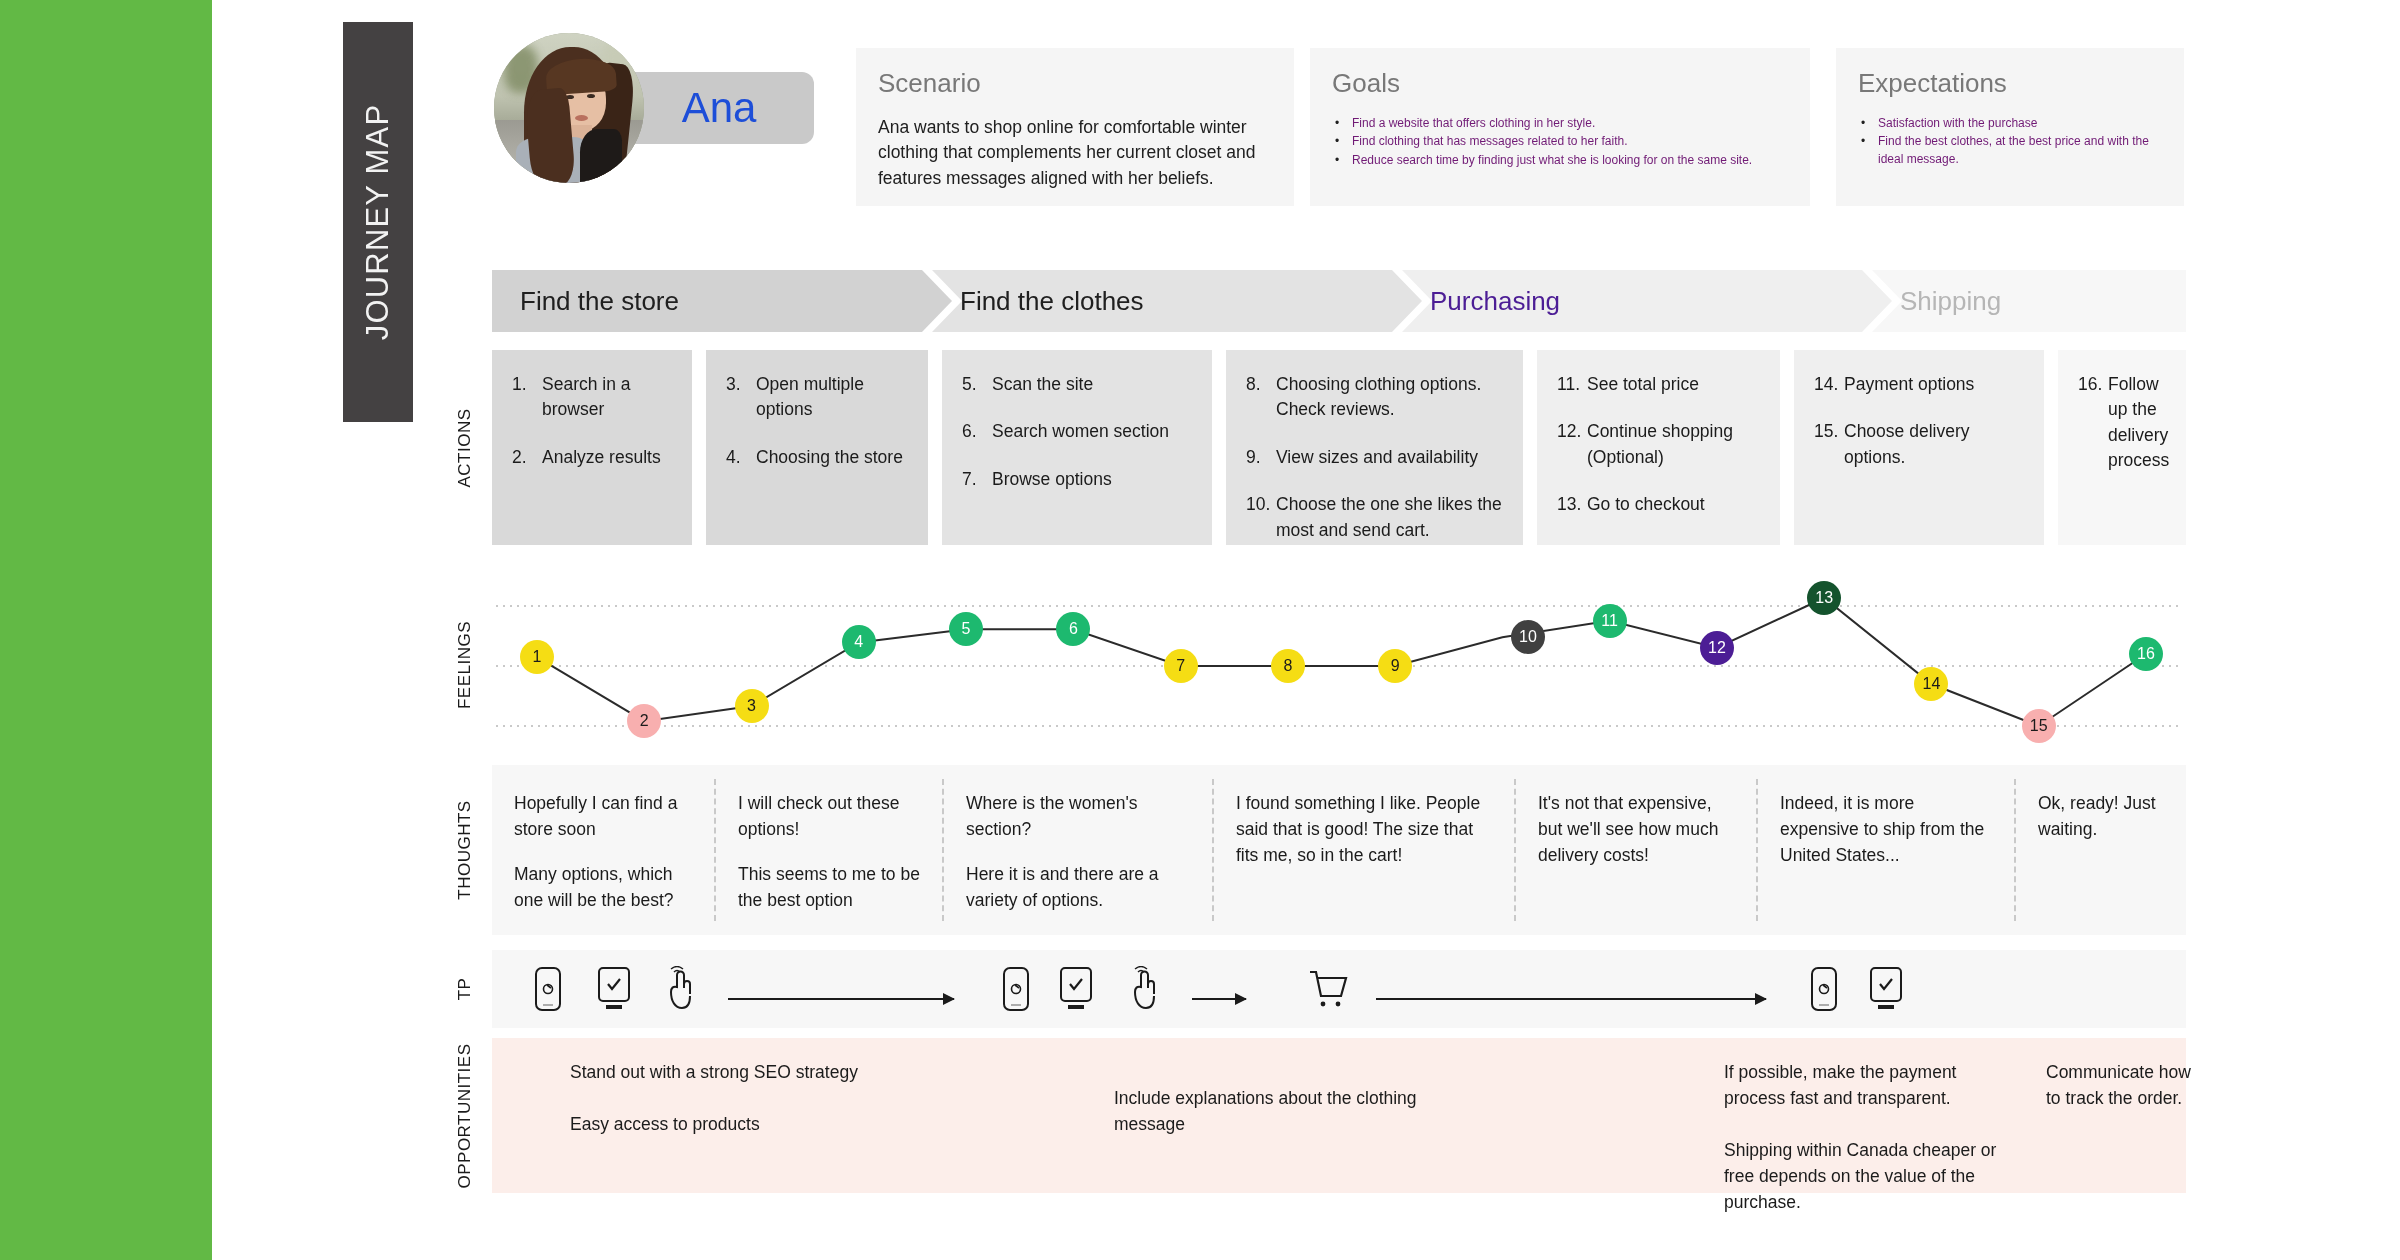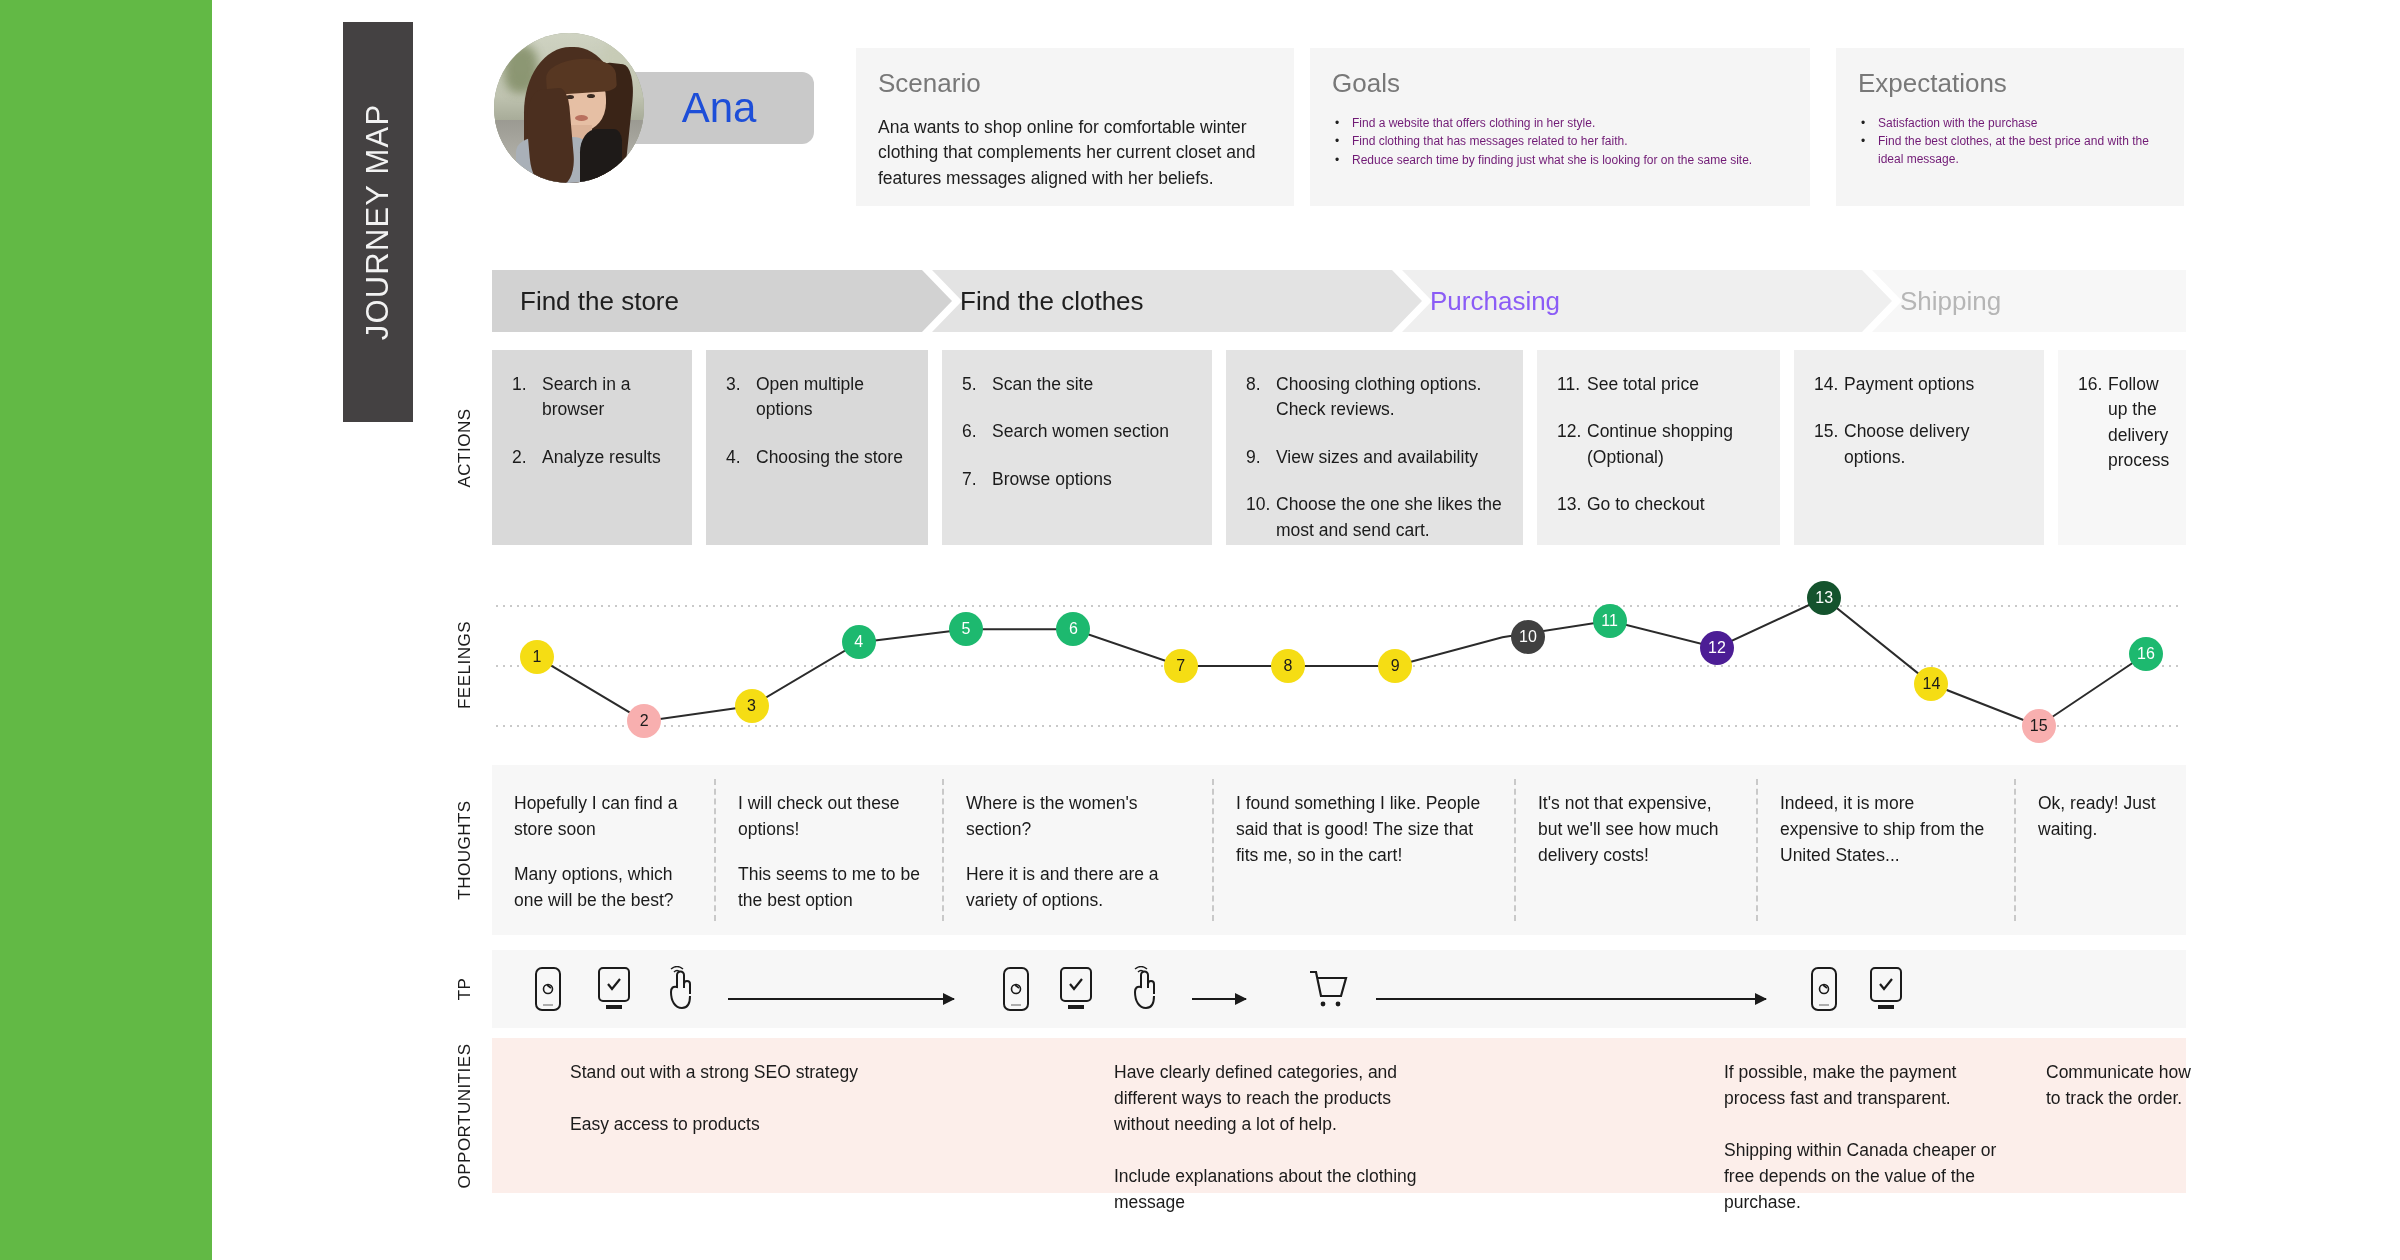--- a/index.html
+++ b/index.html
@@ -71,21 +71,21 @@
   .phase {
     position:absolute; top:0; height:62px;
     display:flex; align-items:center;
   }
   .phase span { font-size:26px; padding-left:28px; white-space:nowrap; }
   #phase-0 { left:0;    width:460px; background:#d2d2d2; clip-path: polygon(0 0, calc(100% - 30px) 0, 100% 50%, calc(100% - 30px) 100%, 0 100%); }
   #phase-0 span { color:#202020; }
   #phase-1 { left:440px; width:490px; background:#e3e3e3; clip-path: polygon(0 0, calc(100% - 30px) 0, 100% 50%, calc(100% - 30px) 100%, 0 100%, 30px 50%); }
   #phase-1 span { color:#202020; }
   #phase-2 { left:910px; width:490px; background:#efefef; clip-path: polygon(0 0, calc(100% - 30px) 0, 100% 50%, calc(100% - 30px) 100%, 0 100%, 30px 50%); }
-  #phase-2 span { color:#8b5cf6; }
+  #phase-2 span { color:#4c1d95; }
   #phase-3 { left:1380px; width:314px; background:#f7f7f7; clip-path: polygon(0 0, 100% 0, 100% 100%, 0 100%, 30px 50%); }
   #phase-3 span { color:#b6b6b6; }
 
   
   .rowlabel {
     position:absolute; width:40px;
     display:flex; align-items:center; justify-content:center;
   }
   .rowlabel span {
     transform: rotate(-90deg); white-space:nowrap;
@@ -431,21 +431,20 @@
           <line x1="10" y1="41" x2="26" y2="41" stroke="#1b1b1b" stroke-width="4"></line>
         </svg></div>
   </div>
 
   <div class="opps">
     <div class="ocol" style="left:78px; width:300px;">
       <p>Stand out with a strong SEO strategy</p>
       <p class="second">Easy access to products</p>
       </div>
     <div class="ocol" style="left:622px; width:330px;">
-      <p>Have clearly defined categories, and different ways to reach the products without needing a lot of help.</p>
       <p class="second">Include explanations about the clothing message</p>
       </div>
     <div class="ocol" style="left:1232px; width:290px;">
       <p>If possible, make the payment process fast and transparent.</p>
       <p class="second">Shipping within Canada cheaper or free depends on the value of the purchase.</p>
       </div>
     <div class="ocol" style="left:1554px; width:150px;">
       <p>Communicate how to track the order.</p>
       </div>
   </div>

